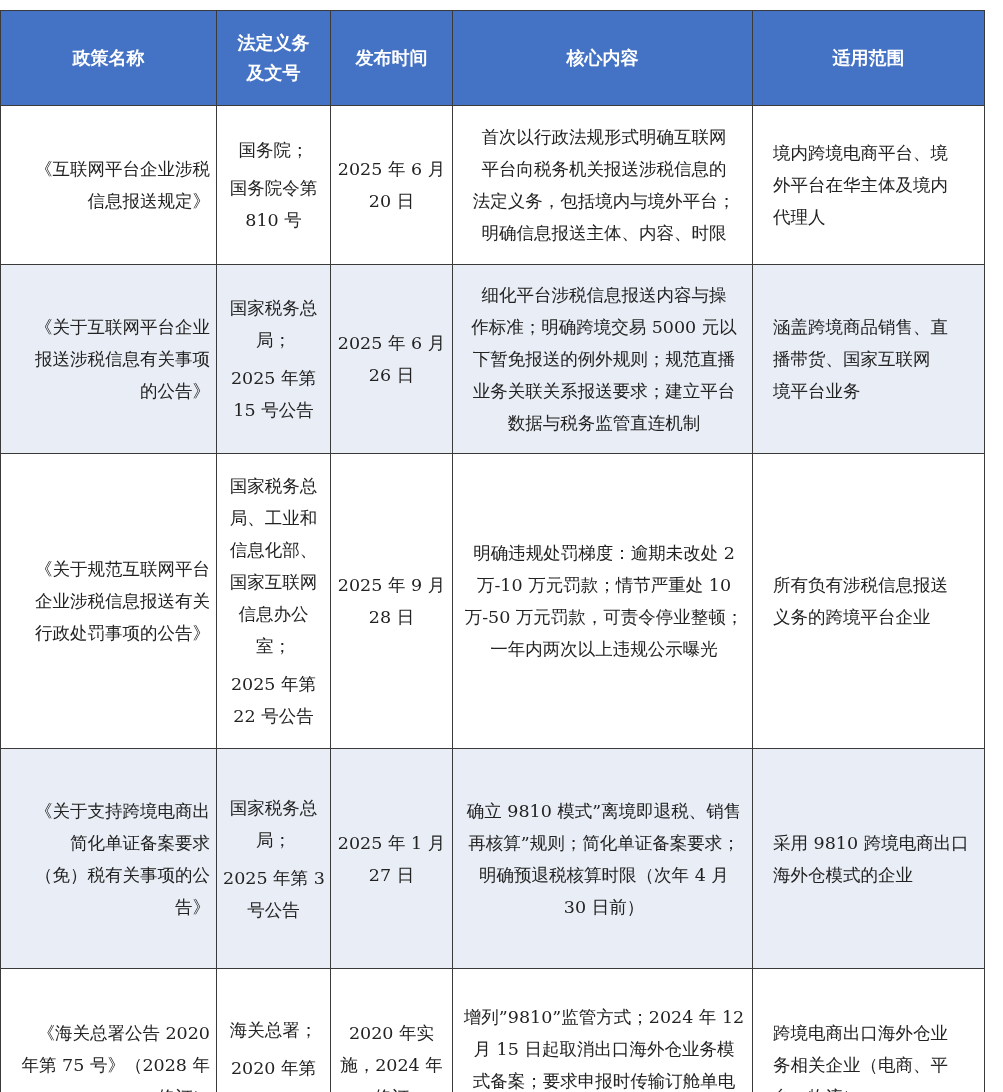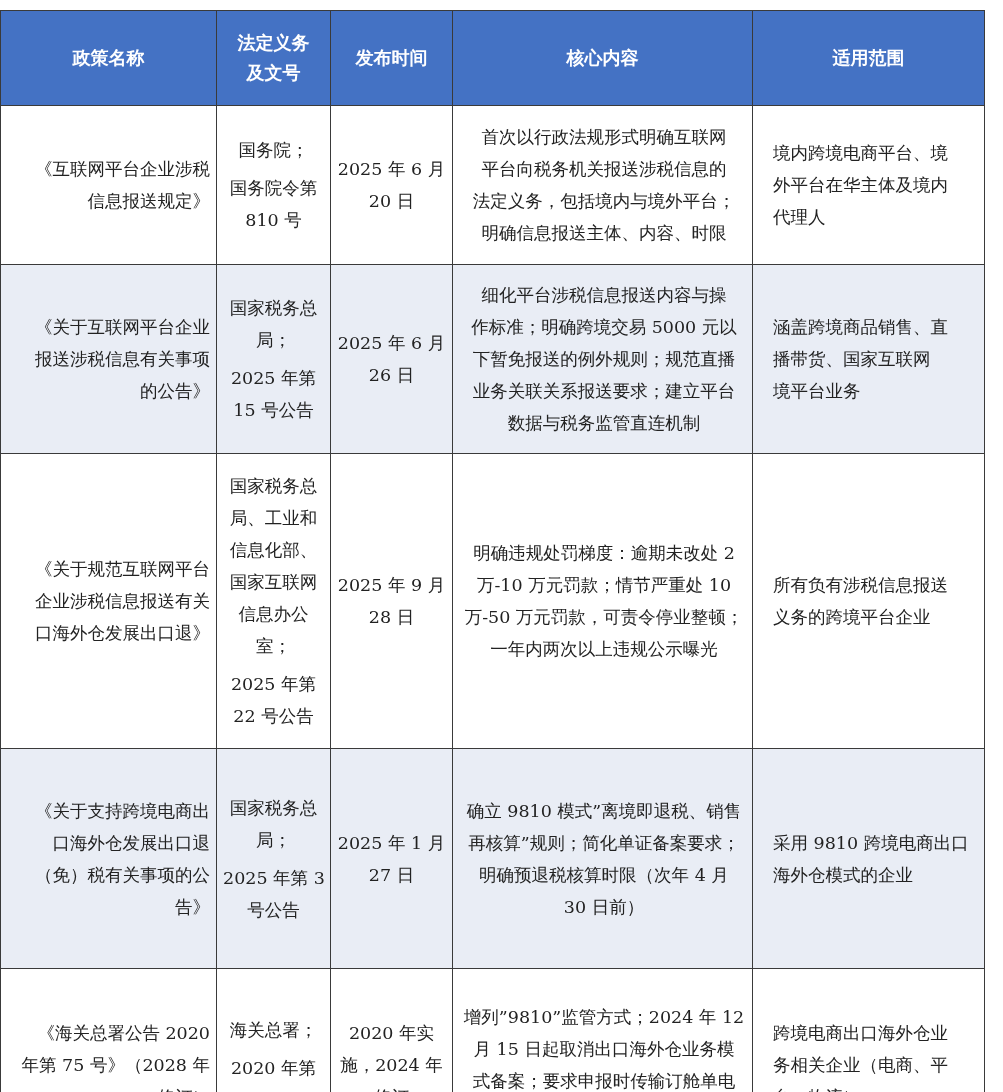--- a/index.html
+++ b/index.html
@@ -140,21 +140,21 @@
           <td class="c-scope">
             <span class="line">涵盖跨境商品销售、直</span>
             <span class="line">播带货、国家互联网</span>
             <span class="line">境平台业务</span>
           </td>
         </tr>
         <tr class="row-odd" style="height: 294px;">
           <td class="c-name">
             <span class="line">《关于规范互联网平台</span>
             <span class="line">企业涉税信息报送有关</span>
-            <span class="line">口海外仓发展出口退》</span>
+            <span class="line">行政处罚事项的公告》</span>
           </td>
           <td class="c-issuer">
             <span class="line">国家税务总</span>
             <span class="line">局、工业和</span>
             <span class="line">信息化部、</span>
             <span class="line">国家互联网</span>
             <span class="line">信息办公</span>
             <span class="line">室；</span>
             <span class="issuer-gap"></span>
             <span class="line">2025 年第</span>
@@ -171,21 +171,21 @@
             <span class="line">一年内两次以上违规公示曝光</span>
           </td>
           <td class="c-scope">
             <span class="line">所有负有涉税信息报送</span>
             <span class="line">义务的跨境平台企业</span>
           </td>
         </tr>
         <tr class="row-even" style="height: 220px;">
           <td class="c-name">
             <span class="line">《关于支持跨境电商出</span>
-            <span class="line">口海外仓发展出口退</span>
+            <span class="line">简化单证备案要求</span>
             <span class="line">（免）税有关事项的公</span>
             <span class="line">告》</span>
           </td>
           <td class="c-issuer">
             <span class="line">国家税务总</span>
             <span class="line">局；</span>
             <span class="issuer-gap"></span>
             <span class="line">2025 年第 3</span>
             <span class="line">号公告</span>
           </td>

